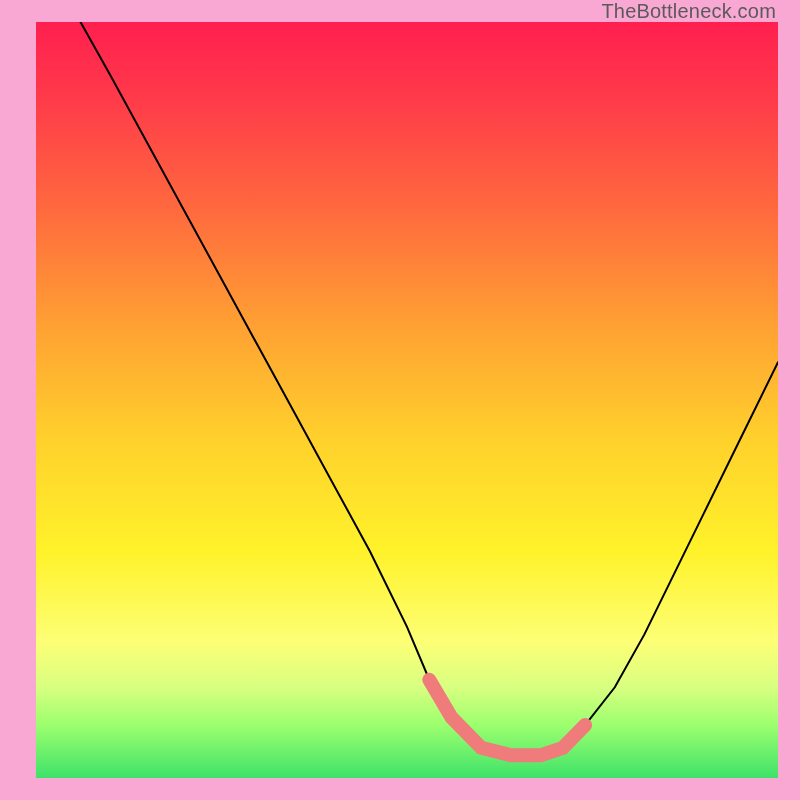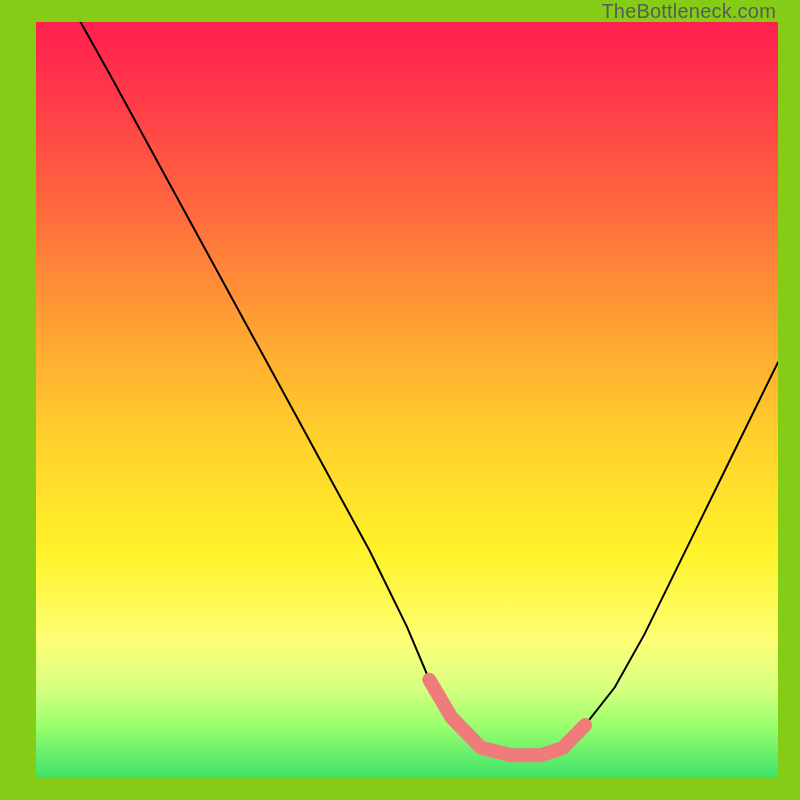--- a/index.html
+++ b/index.html
@@ -9,21 +9,21 @@
     height: 800px;
     background: #000;
     overflow: hidden;
   }
   .frame {
     position: absolute;
     left: 0;
     top: 0;
     width: 800px;
     height: 800px;
-    background: #84cc16;
+    background: #f9a8d4;
   }
   .plot {
     position: absolute;
     left: 36px;
     top: 22px;
     width: 742px;
     height: 756px;
     
     background: linear-gradient(
       to bottom,

